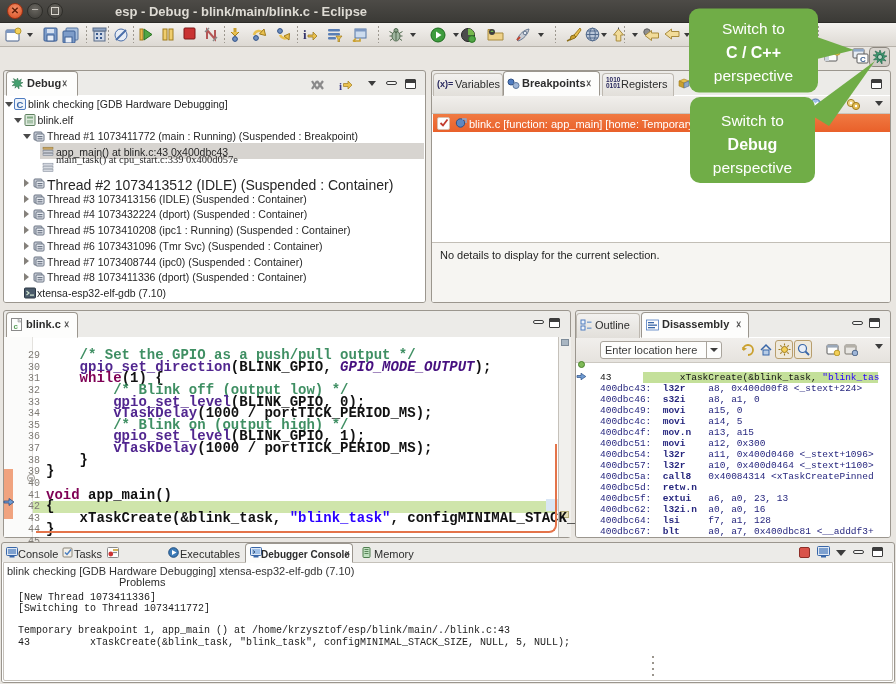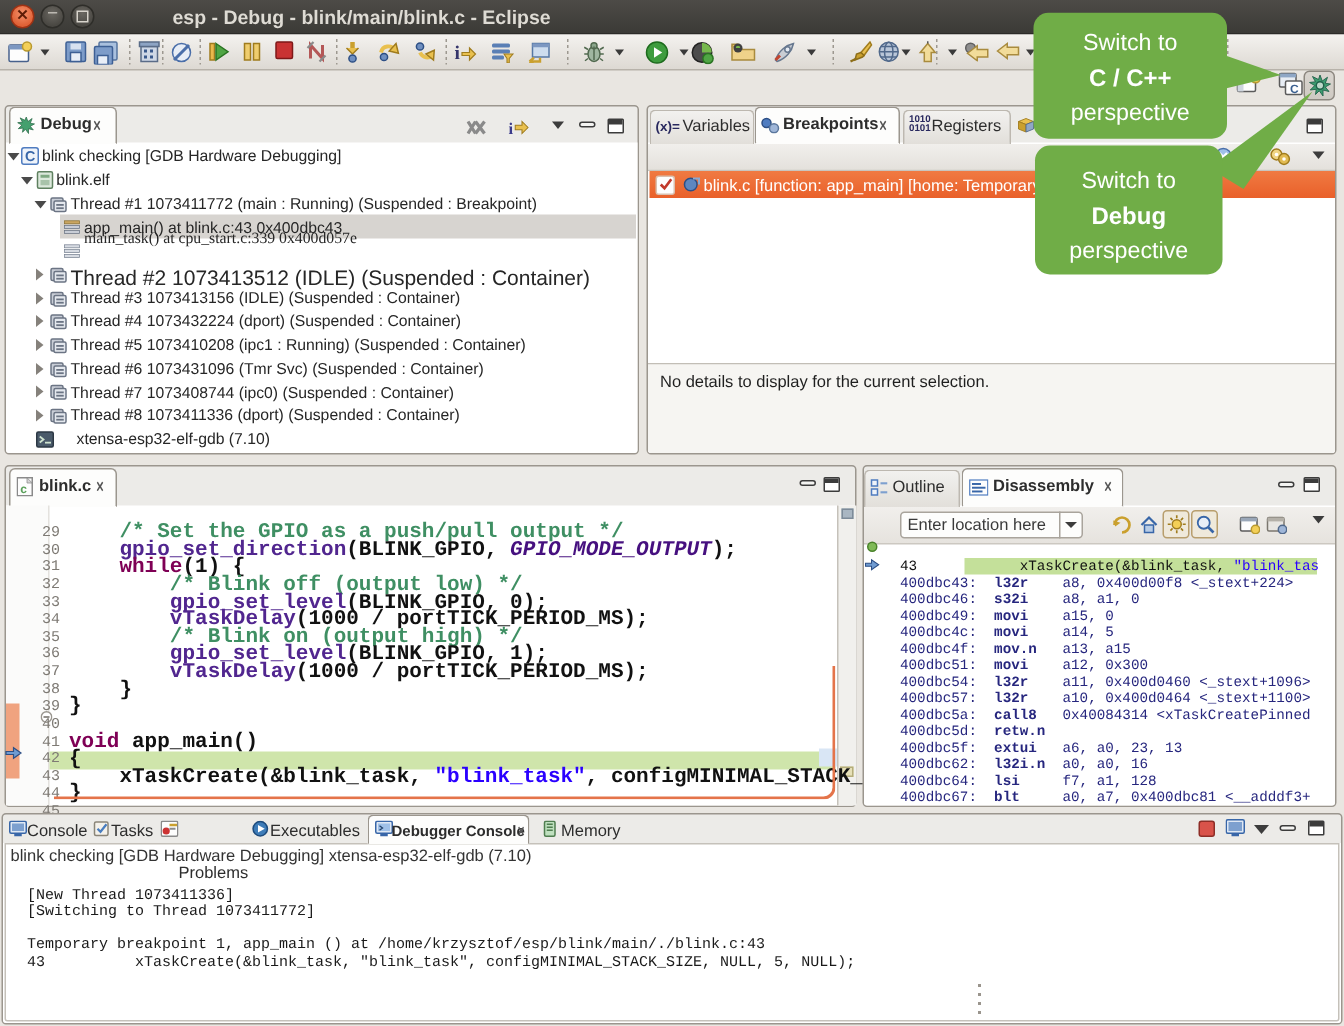--- a/index.html
+++ b/index.html
@@ -287,21 +287,21 @@
       <rect x="3" y="4" width="8" height="7" rx="1" fill="#e4e8ee" stroke="#6b7484"></rect>
       <rect x="4.5" y="6" width="5" height="1.2" fill="#6b7484"></rect>
       <rect x="4.5" y="8.2" width="5" height="1.2" fill="#6b7484"></rect>
     </svg>
 <div class="tlab" style="left:47.0px;top:271.3px;font-size:10.5px;color:#262626;">Thread #8 1073411336 (dport) (Suspended : Container)</div>
 <svg class="abs" style="left:23.5px;top:286.84000000000003px;" width="12" height="12" viewBox="0 0 12 12">
       <rect x="0.5" y="1" width="11" height="10" rx="1" fill="#4a5a6a" stroke="#2c3844"></rect>
       <path d="M2.5 4 L5 6 L2.5 8" stroke="#cfe3cf" stroke-width="1.2" fill="none"></path>
       <rect x="6" y="7.5" width="4" height="1.2" fill="#cfe3cf"></rect>
     </svg>
-<div class="tlab" style="left:51px;top:287.0px;font-size:10.5px;color:#262626;">xtensa-esp32-elf-gdb (7.10)</div>
+<div class="tlab" style="left:37px;top:287.0px;font-size:10.5px;color:#262626;">xtensa-esp32-elf-gdb (7.10)</div>
 <div class="panel" style="left:431px;top:70px;width:460px;height:233px;"></div>
 <div class="abs" style="left:432px;top:95px;width:458px;height:207px;background:#fff;border-radius:0 0 2px 2px;"></div>
 <div class="abs" style="left:432px;top:96px;width:458px;height:18px;background:linear-gradient(#f1efec,#e4e1dc);border-bottom:1px solid #c9c5be;box-sizing:border-box;"></div>
 <div class="tabI" style="left:433px;top:73px;width:70px;height:23px;"></div>
 <div class="tlab" style="left:437px;top:79px;font-size:9px;color:#28285e;font-weight:bold;">(x)=</div>
 <div class="tlab" style="left:455px;top:78px;">Variables</div>
 <div class="tabA" style="left:503px;top:71px;width:97px;height:25px;"></div>
 <svg class="abs" style="left:507px;top:78px;" width="13" height="11" viewBox="0 0 13 11">
       <circle cx="4" cy="4" r="3" fill="#4f7cc0" stroke="#2d4f85"></circle>
       <circle cx="9" cy="7.5" r="3" fill="#9fb6d8" stroke="#5a769c"></circle>

